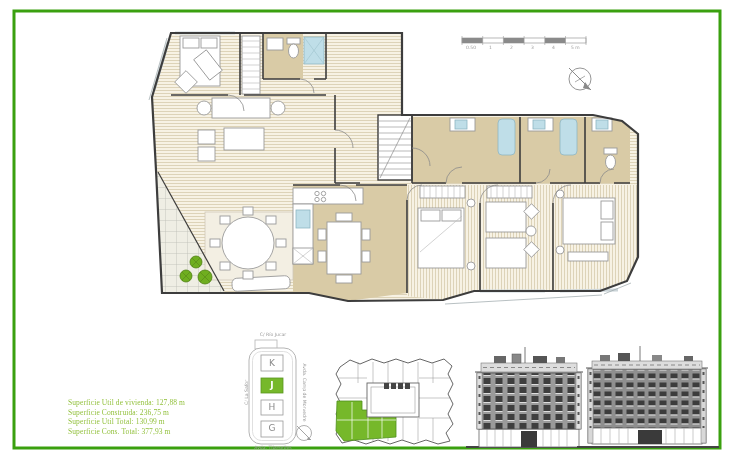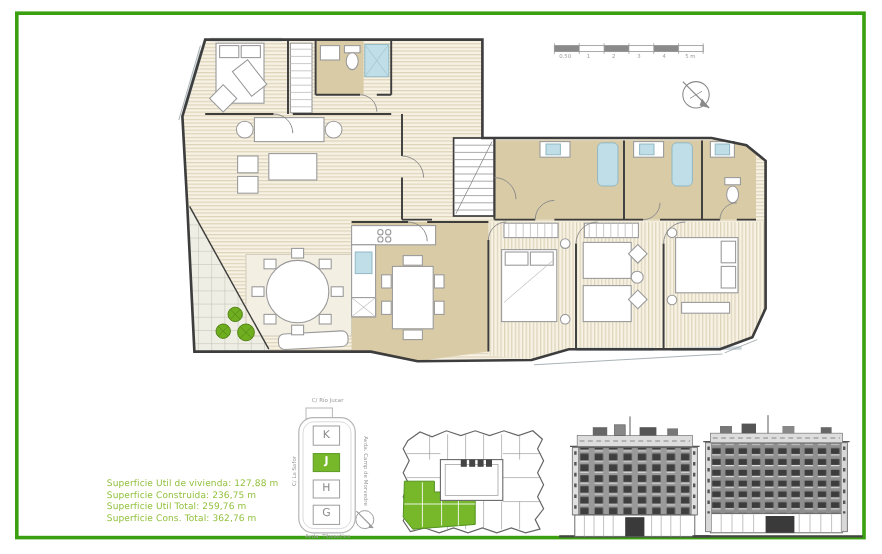--- a/index.html
+++ b/index.html
@@ -1,19 +1,19 @@
 <!DOCTYPE html>
 <html><head>
 <meta charset="utf-8">
 <style>
   html,body{margin:0;padding:0;background:#fff;}
   body{width:735px;height:462px;position:relative;overflow:hidden;
        font-family:"DejaVu Sans","Liberation Sans",sans-serif;}
   .abs{position:absolute;}
-  #summary{left:89px;top:398px;color:#93c13e;font-size:7.5px;line-height:9.7px;letter-spacing:.1px;}
+  #summary{left:68px;top:398px;color:#93c13e;font-size:7.5px;line-height:9.7px;letter-spacing:.1px;font-family:Liberation Serif, serif;}
   .kletter{width:22px;text-align:center;font-size:9px;color:#8a8a8a;}
   .kletter.hl{color:#ffffff;font-weight:bold;}
   .street{font-size:4.6px;color:#9a9a9a;text-align:center;white-space:nowrap;}
   .tick{font-size:4.5px;color:#9a9a9a;}
   svg{position:absolute;left:0;top:0;}
 </style>
 </head>
 <body>
 
 <svg width="735" height="462" viewBox="0 0 735 462">
@@ -278,22 +278,22 @@
     <rect x="618" y="353" width="12" height="8" fill="#555"></rect>
     <rect x="652" y="355" width="10" height="6" fill="#888"></rect>
     <rect x="684" y="356" width="9" height="5" fill="#666"></rect>
     <line x1="640" y1="346" x2="640" y2="361" stroke="#555" stroke-width="0.8"></line>
   </g>
 </svg>
 
 <div id="summary" class="abs">
   <div>Superficie Util de vivienda: 127,88 m</div>
   <div>Superficie Construida: 236,75 m</div>
-  <div>Superficie Util Total: 259,76 m</div>
-  <div>Superficie Cons. Total: 362,76 m</div>
+  <div>Superficie Util Total: 130,99 m</div>
+  <div>Superficie Cons. Total: 377,93 m</div>
 </div>
 
 <span class="abs kletter" style="left:261px;top:358px;">K</span>
 <span class="abs kletter hl" style="left:261px;top:380px;">J</span>
 <span class="abs kletter" style="left:261px;top:402px;">H</span>
 <span class="abs kletter" style="left:261px;top:423px;">G</span>
 
 <span class="abs street" style="left:230px;top:332px;width:86px;">C/ Río Jucar</span>
 <span class="abs street" style="left:228px;top:445px;width:90px;">Avda. Tibesetles</span>
 <span class="abs street" style="left:216px;top:390px;width:60px;transform:rotate(-90deg);">C/ La Safor</span>

